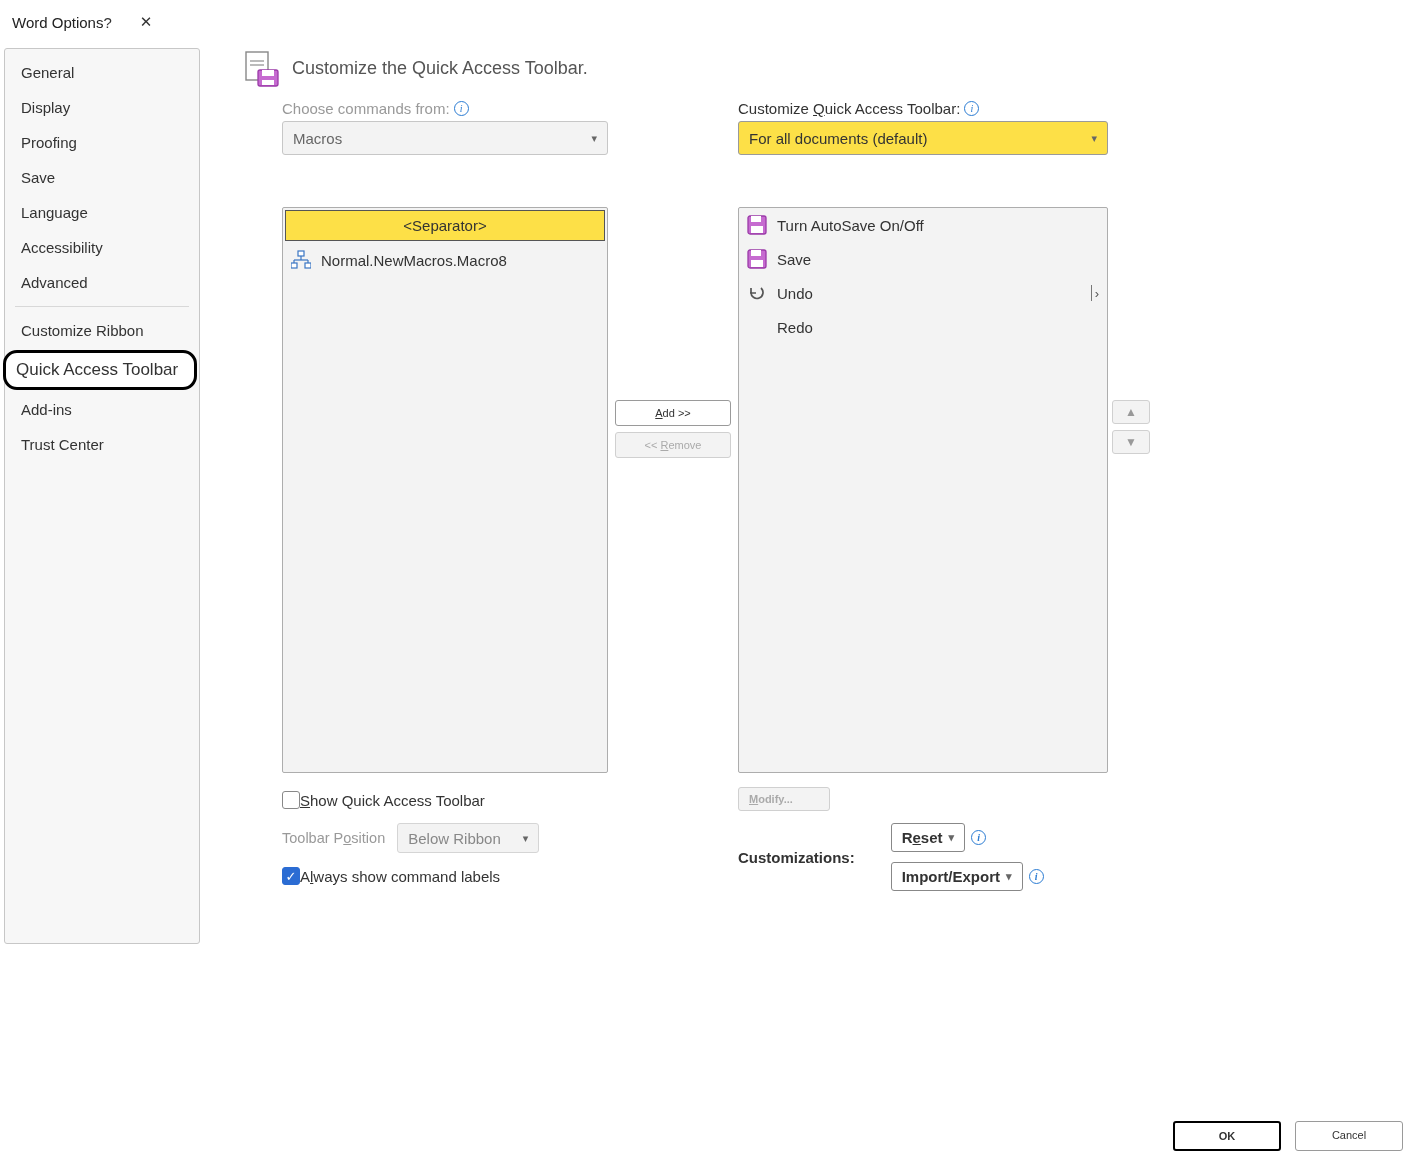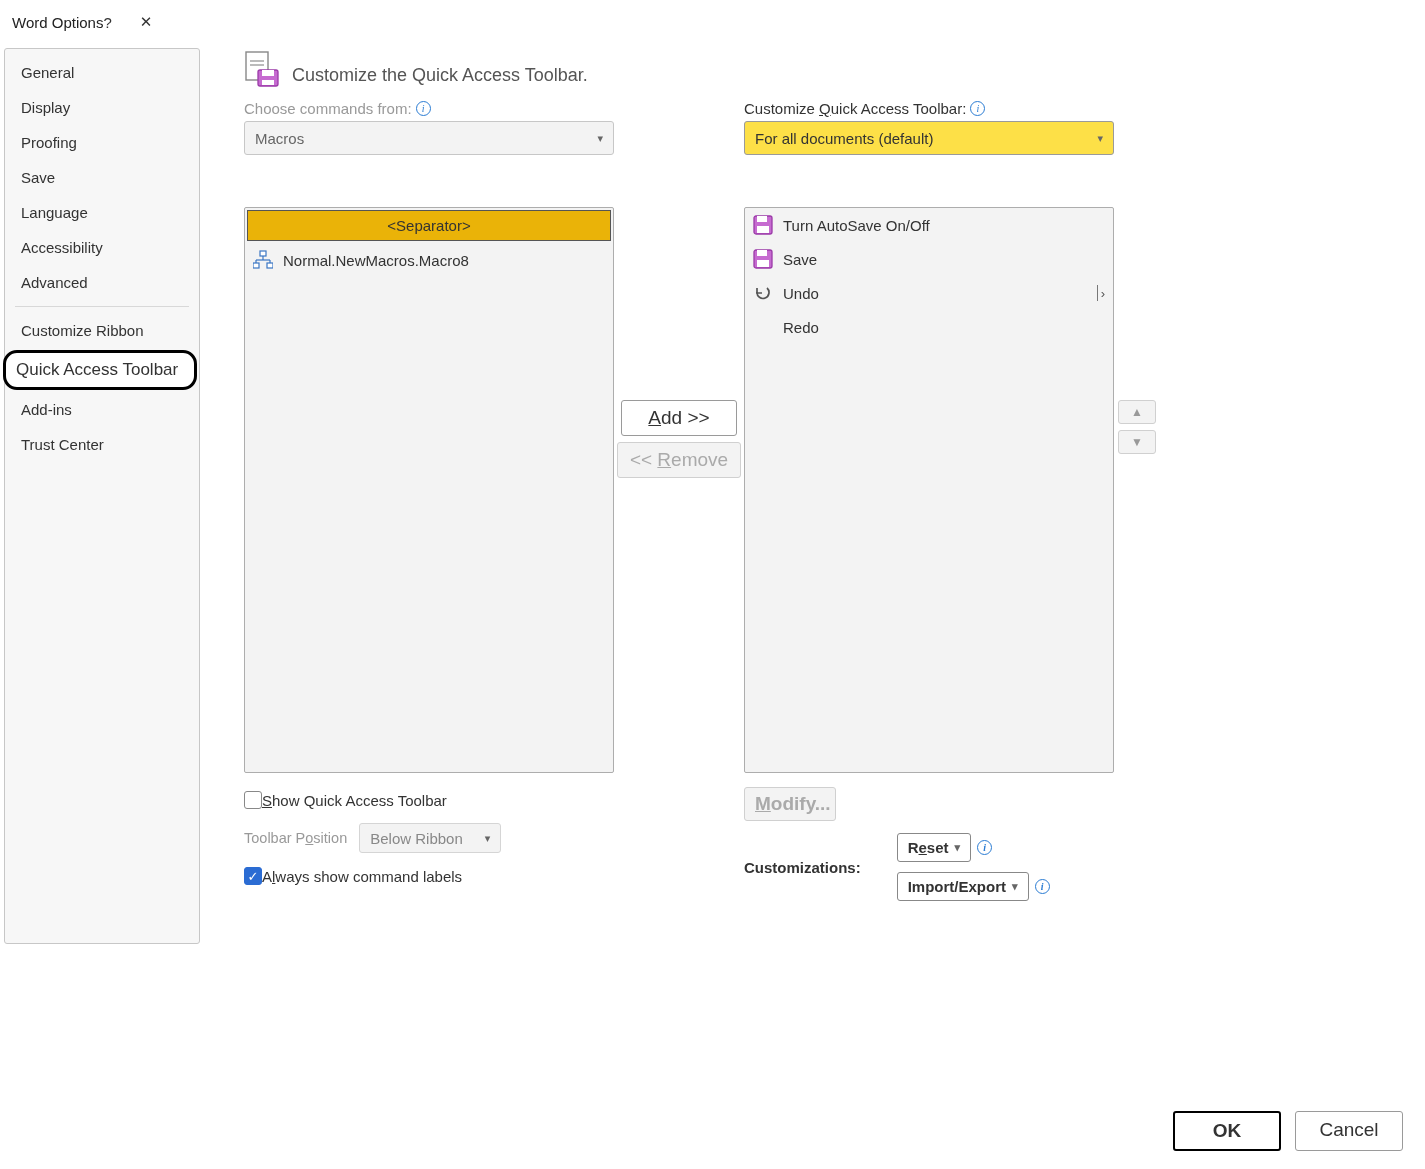--- a/index.html
+++ b/index.html
@@ -60,42 +60,42 @@
   }
 
   
   .main {
     flex: 1;
     padding: 2px 0 0 44px;
     position: relative;
   }
   .heading-row {
     display: flex;
-    align-items: flex-end;
+    align-items: center;
     gap: 12px;
     margin-bottom: 14px;
   }
   .heading-icon {
     width: 36px; height: 36px;
     position: relative;
     flex-shrink: 0;
   }
   .heading-text {
     font-size: 18px;
     color: #555;
   }
 
   .columns {
     display: flex;
     gap: 0;
     align-items: flex-start;
     position: relative;
   }
   .col { display: flex; flex-direction: column; }
-  .col-left { width: 370px; }
+  .col-left { width: 326px; margin-left: 38px; }
   .col-mid { width: 130px; display:flex; flex-direction:column; align-items:center; justify-content:center; padding-top: 300px; gap:6px;}
   .col-right { width: 370px; }
   .col-far { width: 46px; display:flex; flex-direction:column; align-items:center; justify-content:center; padding-top:300px; gap:6px;}
 
   .field-label {
     font-size: 15px;
     color: #999;
     margin-bottom: 4px;
     display: flex;
     align-items: center;
@@ -134,39 +134,39 @@
   .listbox.right { background: #f3f3f3; }
   .list-item {
     display: flex;
     align-items: center;
     gap: 10px;
     padding: 7px 8px;
     font-size: 15px;
     color: #333;
   }
   .list-item.sep-item {
-    background: #eab308;
+    background: #fde047;
     border: 1px solid #555;
     justify-content: center;
     margin: 2px;
     padding: 6px 20px;
   }
   .list-item .expand-arrow {
     margin-left: auto;
     display:flex; align-items:center; gap:3px;
     color:#555;
   }
   .ic { width:20px; height:20px; flex-shrink:0; display:inline-flex; align-items:center; justify-content:center;}
 
   .btn {
     border: 1px solid #9a9a9a;
     background: #fff;
     border-radius: 3px;
     padding: 6px 12px;
-    font-size: 19px;
+    font-size: 11px;
     color: #333;
     min-width: 116px;
     text-align: center;
     cursor: default;
   }
   .btn.disabled {
     color: #aaa;
     background: #f3f3f3;
     border-color: #d0d0d0;
   }

